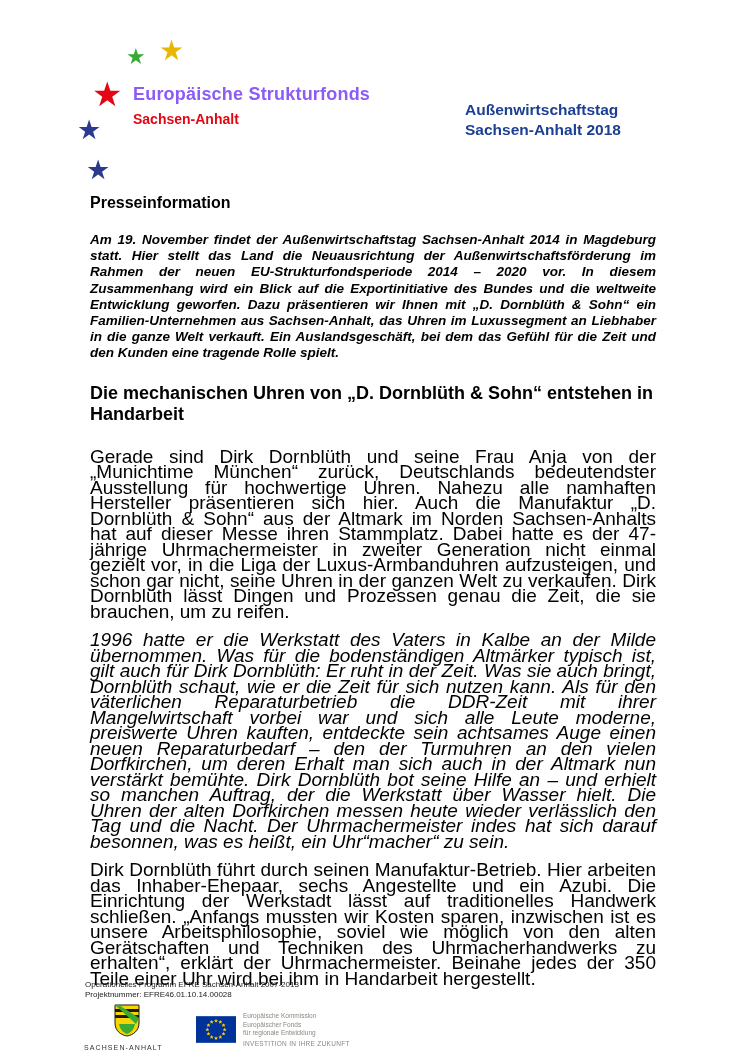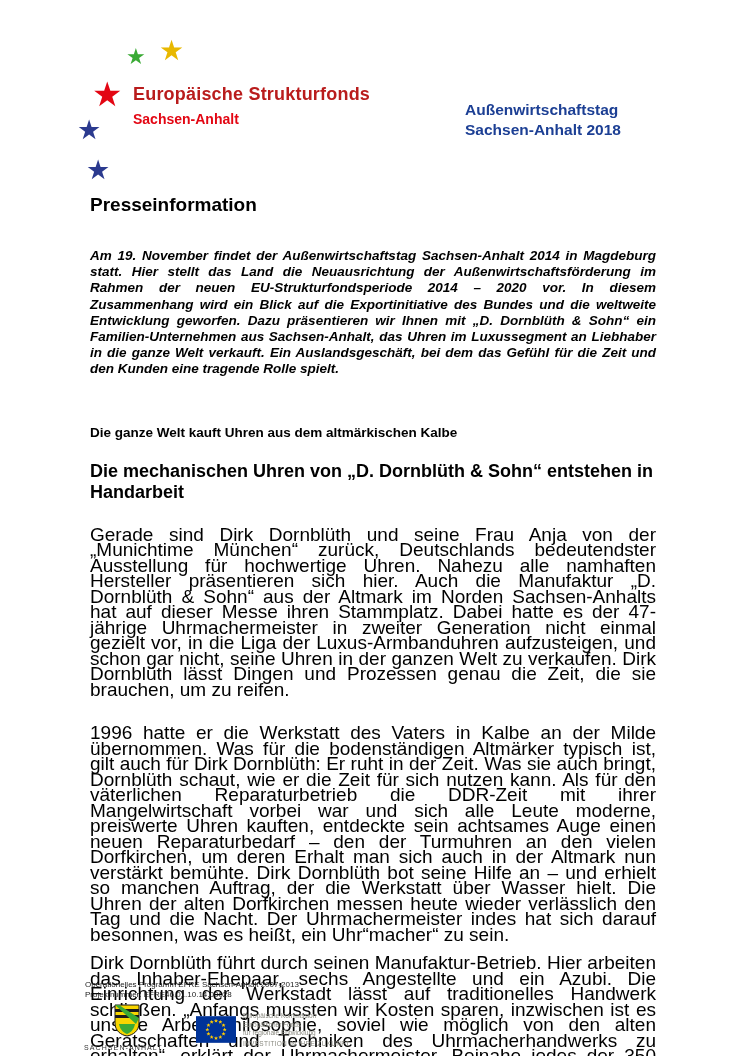--- a/index.html
+++ b/index.html
@@ -12,38 +12,38 @@
   .page { position:relative; width:746px; height:1056px; background:#fff; overflow:hidden; }
 
   
   .star { position:absolute; line-height:1; font-family:"DejaVu Sans", sans-serif; }
   .star.green { left:126px; top:46px;  font-size:22px; color:#3aaa35; }
   .star.gold  { left:159px; top:37px;  font-size:28px; color:#e8b800; }
   .star.red   { left:92px;  top:77px;  font-size:34px; color:#e30613; }
   .star.blue1 { left:77px;  top:116px; font-size:27px; color:#2b3a8f; }
   .star.blue2 { left:86px;  top:156px; font-size:27px; color:#2b3a8f; }
   .logo-text { position:absolute; left:133px; top:84px; }
-  .logo-line1 { font-size:18px; font-weight:bold; color:#b91c1c; letter-spacing:0.2px; }
+  .logo-line1 { font-size:18px; font-weight:bold; color:#8b5cf6; letter-spacing:0.2px; }
   .logo-line2 { font-size:14px; font-weight:bold; color:#e30613; margin-top:6px; }
 
   .doc-title { position:absolute; left:437px; top:100px; color:#1c3f94; font-weight:bold; font-size:15.5px; line-height:20px;margin-left:28px; }
 
   
   .content { position:absolute; left:90px; top:194px; width:566px; }
-  .kicker { font-size:19px; font-weight:bold; }
+  .kicker { font-size:16px; font-weight:bold; }
   .lead {
-    margin-top:32px;
+    margin-top:20px;
     font-size:13.5px; font-weight:bold; font-style:italic;
     line-height:16.2px; text-align:justify;
   }
   .h1 { margin-top:47px; font-size:13.5px; font-weight:bold; }
   .h2 { margin-top:21px; font-size:18px; font-weight:bold; }
   .body-p { font-size:19px; line-height:15.5px; text-align:justify; }
   .p1 { margin-top:24px; }
-  .p2 { margin-top:28px; }
+  .p2 { margin-top:13px;font-style:italic; }
   .p3 { margin-top:13px; }
 
   
   .footer-note { position:absolute; left:85px; top:980px; font-size:8px; line-height:10px; color:#1a1a1a; }
 
   .arms { position:absolute; left:114px; top:1004px; width:26px; height:33px; }
   .arms-label { position:absolute; left:84px; top:1044px; font-size:7px; letter-spacing:1.1px; color:#333; }
 
   .eu-flag { position:absolute; left:196px; top:1016px; width:40px; height:27px; }
   .eu-text { position:absolute; left:243px; top:1012px; font-size:6.5px; line-height:8.5px; color:#8a8a80; }
@@ -68,21 +68,20 @@
 
     <div class="doc-title">
       <div>Außenwirtschaftstag</div>
       <div>Sachsen-Anhalt 2018</div>
     </div>
   </div>
 
   <main class="content">
     <p class="kicker">Presseinformation</p>
     <p class="lead">Am 19. November findet der Außenwirtschaftstag Sachsen-Anhalt 2014 in Magdeburg statt. Hier stellt das Land die Neuausrichtung der Außenwirtschaftsförderung im Rahmen der neuen EU-Strukturfondsperiode 2014 – 2020 vor. In diesem Zusammenhang wird ein Blick auf die Exportinitiative des Bundes und die weltweite Entwicklung geworfen. Dazu präsentieren wir Ihnen mit „D. Dornblüth &amp; Sohn“ ein Familien-Unternehmen aus Sachsen-Anhalt, das Uhren im Luxussegment an Liebhaber in die ganze Welt verkauft. Ein Auslandsgeschäft, bei dem das Gefühl für die Zeit und den Kunden eine tragende Rolle spielt.</p>
-    <h1 class="h1">Die ganze Welt kauft Uhren aus dem altmärkischen Kalbe</h1>
     <h2 class="h2">Die mechanischen Uhren von „D. Dornblüth &amp; Sohn“ entstehen in Handarbeit</h2>
     <p class="body-p p1">Gerade sind Dirk Dornblüth und seine Frau Anja von der „Munichtime München“ zurück, Deutschlands bedeutendster Ausstellung für hochwertige Uhren. Nahezu alle namhaften Hersteller präsentieren sich hier. Auch die Manufaktur „D. Dornblüth &amp; Sohn“ aus der Altmark im Norden Sachsen-Anhalts hat auf dieser Messe ihren Stammplatz. Dabei hatte es der 47-jährige Uhrmachermeister in zweiter Generation nicht einmal gezielt vor, in die Liga der Luxus-Armbanduhren aufzusteigen, und schon gar nicht, seine Uhren in der ganzen Welt zu verkaufen. Dirk Dornblüth lässt Dingen und Prozessen genau die Zeit, die sie brauchen, um zu reifen.</p>
     <p class="body-p p2">1996 hatte er die Werkstatt des Vaters in Kalbe an der Milde übernommen. Was für die bodenständigen Altmärker typisch ist, gilt auch für Dirk Dornblüth: Er ruht in der Zeit. Was sie auch bringt, Dornblüth schaut, wie er die Zeit für sich nutzen kann. Als für den väterlichen Reparaturbetrieb die DDR-Zeit mit ihrer Mangelwirtschaft vorbei war und sich alle Leute moderne, preiswerte Uhren kauften, entdeckte sein achtsames Auge einen neuen Reparaturbedarf – den der Turmuhren an den vielen Dorfkirchen, um deren Erhalt man sich auch in der Altmark nun verstärkt bemühte. Dirk Dornblüth bot seine Hilfe an – und erhielt so manchen Auftrag, der die Werkstatt über Wasser hielt. Die Uhren der alten Dorfkirchen messen heute wieder verlässlich den Tag und die Nacht. Der Uhrmachermeister indes hat sich darauf besonnen, was es heißt, ein Uhr“macher“ zu sein.</p>
     <p class="body-p p3">Dirk Dornblüth führt durch seinen Manufaktur-Betrieb. Hier arbeiten das Inhaber-Ehepaar, sechs Angestellte und ein Azubi. Die Einrichtung der Werkstadt lässt auf traditionelles Handwerk schließen. „Anfangs mussten wir Kosten sparen, inzwischen ist es unsere Arbeitsphilosophie, soviel wie möglich von den alten Gerätschaften und Techniken des Uhrmacherhandwerks zu erhalten“, erklärt der Uhrmachermeister. Beinahe jedes der 350 Teile einer Uhr wird bei ihm in Handarbeit hergestellt.</p>
   </main>
 
   <div>
     <div class="footer-note">
       <div>Operationelles Programm EFRE Sachsen-Anhalt 2007-2013</div>
       <div>Projektnummer: EFRE46.01.10.14.00028</div>

